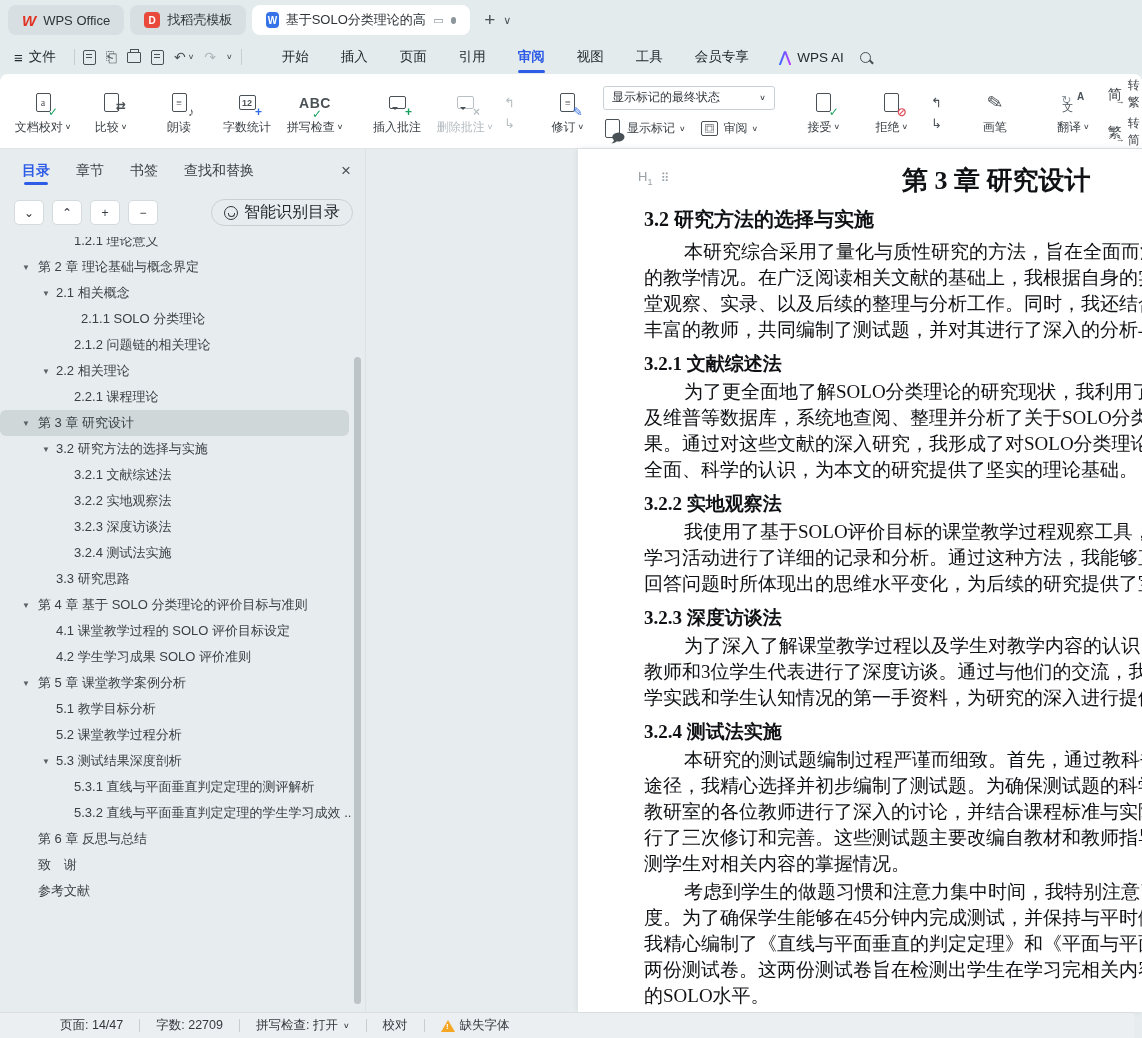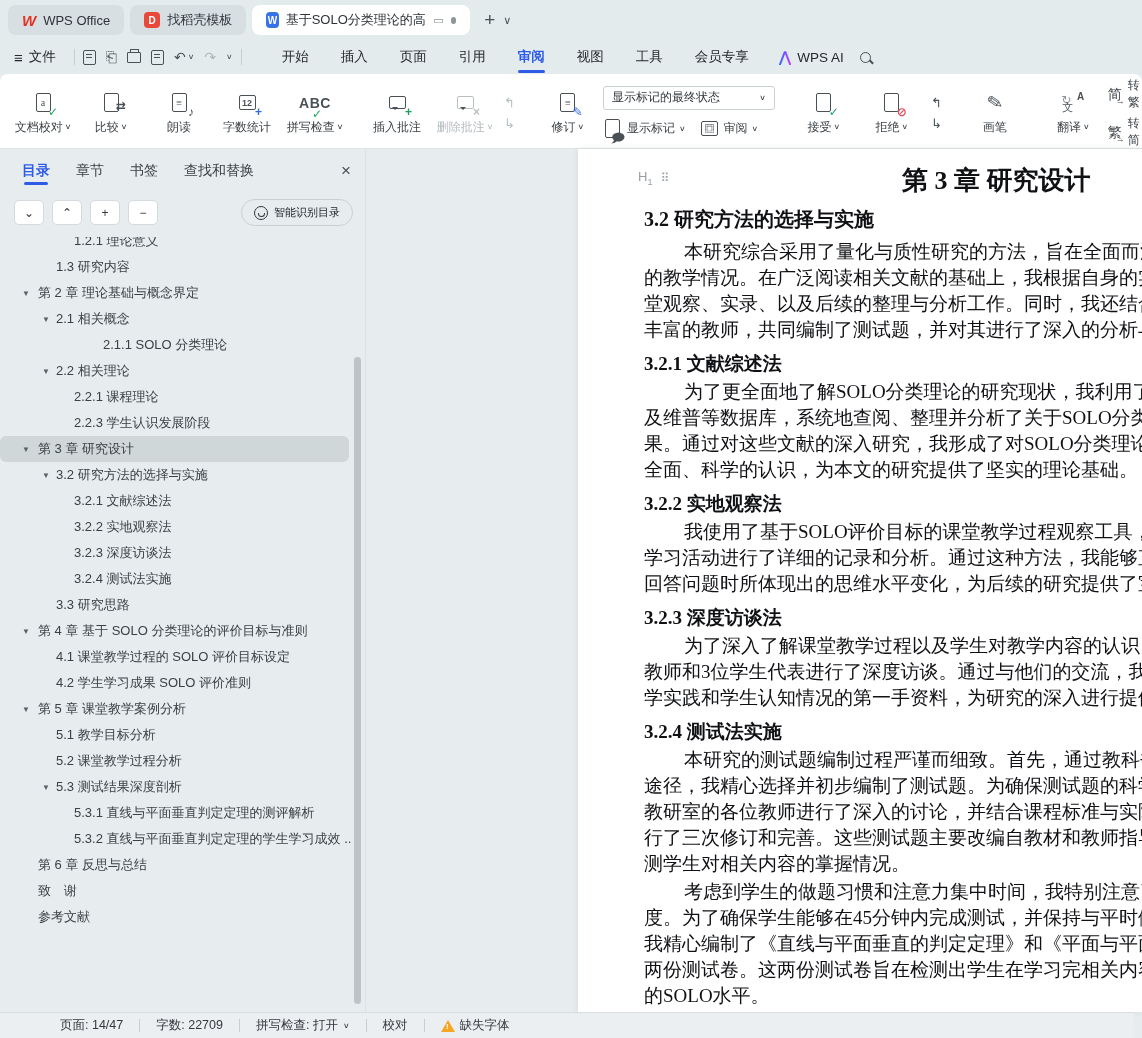--- a/index.html
+++ b/index.html
@@ -84,21 +84,21 @@
   .sidebar { position:absolute; left:0; top:0; bottom:0; width:366px; background:#e7edef; border-right:1px solid #dde3e5; }
   .side-tabs { display:flex; align-items:center; height:44px; padding:0 14px 0 22px; font-size:14px; color:#3a4045; }
   .stab { margin-right:26px; padding:11px 0; position:relative;text-align:right; }
   .stab.active { color:#2e5ce6; font-weight:bold; }
   .stab.active::after { content:""; position:absolute; left:2px; right:2px; bottom:6px; height:3px; border-radius:2px; background:#2e5ce6; }
   .side-close { margin-left:auto; font-size:17px; color:#4a5156; }
   .side-controls { display:flex; align-items:center; padding:6px 12px 10px 14px; gap:8px; }
   .cbtn { width:30px; height:25px; background:#fff; border:1px solid #d4dadd; border-radius:5px;
     display:flex; align-items:center; justify-content:center; font-size:12px; color:#33383d; }
   .smartbtn { margin-left:auto; height:27px; border:1px solid #c9d0d4; border-radius:14px; background:transparent;
-    display:flex; align-items:center; gap:6px; padding:0 12px; font-size:11px; color:#23292e; }
+    display:flex; align-items:center; gap:6px; padding:0 12px; font-size:16px; color:#23292e; }
   .smart-ic { width:14px; height:14px; border:1.5px solid #33383d; border-radius:50%; position:relative; }
   .smart-ic::after { content:""; position:absolute; left:3px; top:6px; width:5px; height:3px;
     border:1.5px solid #33383d; border-top:none; border-radius:0 0 4px 4px; }
   .toc { position:absolute; top:88px; bottom:4px; left:0; right:14px; overflow:hidden; font-size:13px; }
   .trow { height:26px; display:flex; align-items:center; position:relative; border-radius:6px; margin-right:2px; white-space:nowrap; }
   .trow:first-child { margin-top:-9px; }
   .trow.sel { background:#d0d7d9; }
   .tarrow { position:absolute; font-size:8px; color:#596066; }
   .side-scroll { position:absolute; right:4px; top:90px; bottom:6px; width:7px; }
   .sthumb { position:absolute; left:0; width:7px; top:118px; bottom:2px; border-radius:4px; background:#bcc4c8; }
@@ -342,42 +342,39 @@
         <div class="cbtn">⌃</div>
         <div class="cbtn">+</div>
         <div class="cbtn">−</div>
         <div class="smartbtn"><span class="smart-ic"></span>智能识别目录</div>
       </div>
     <div class="toc" id="toc">
         <div class="trow">
           <span style="padding-left:74px">1.2.1 理论意义</span>
         </div>
         <div class="trow">
-          <span style="padding-left:56px">1.3 研究内容</span>
-        </div>
-        <div class="trow">
           <span class="tarrow" style="left:22px">▼</span>
           <span style="padding-left:38px">第 2 章 理论基础与概念界定</span>
         </div>
         <div class="trow">
           <span class="tarrow" style="left:42px">▼</span>
           <span style="padding-left:56px">2.1 相关概念</span>
         </div>
         <div class="trow">
-          <span style="padding-left:103px">2.1.1 SOLO 分类理论</span>
+          <span style="padding-left:81px">2.1.1 SOLO 分类理论</span>
+        </div>
+        <div class="trow">
+          <span style="padding-left:74px">2.1.2 问题链的相关理论</span>
         </div>
         <div class="trow">
           <span class="tarrow" style="left:42px">▼</span>
           <span style="padding-left:56px">2.2 相关理论</span>
         </div>
         <div class="trow">
           <span style="padding-left:74px">2.2.1 课程理论</span>
-        </div>
-        <div class="trow">
-          <span style="padding-left:74px">2.2.3 学生认识发展阶段</span>
         </div>
         <div class="trow sel">
           <span class="tarrow" style="left:22px">▼</span>
           <span style="padding-left:38px">第 3 章 研究设计</span>
         </div>
         <div class="trow">
           <span class="tarrow" style="left:42px">▼</span>
           <span style="padding-left:56px">3.2 研究方法的选择与实施</span>
         </div>
         <div class="trow">

